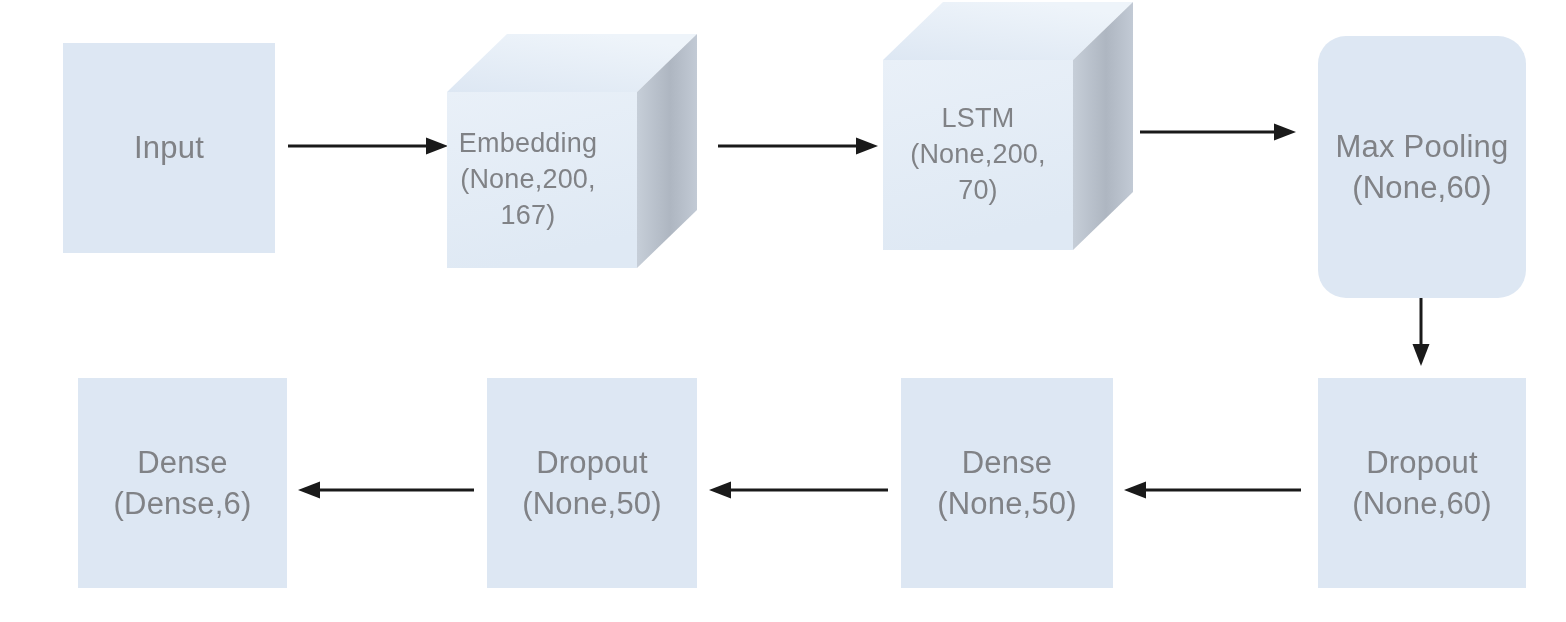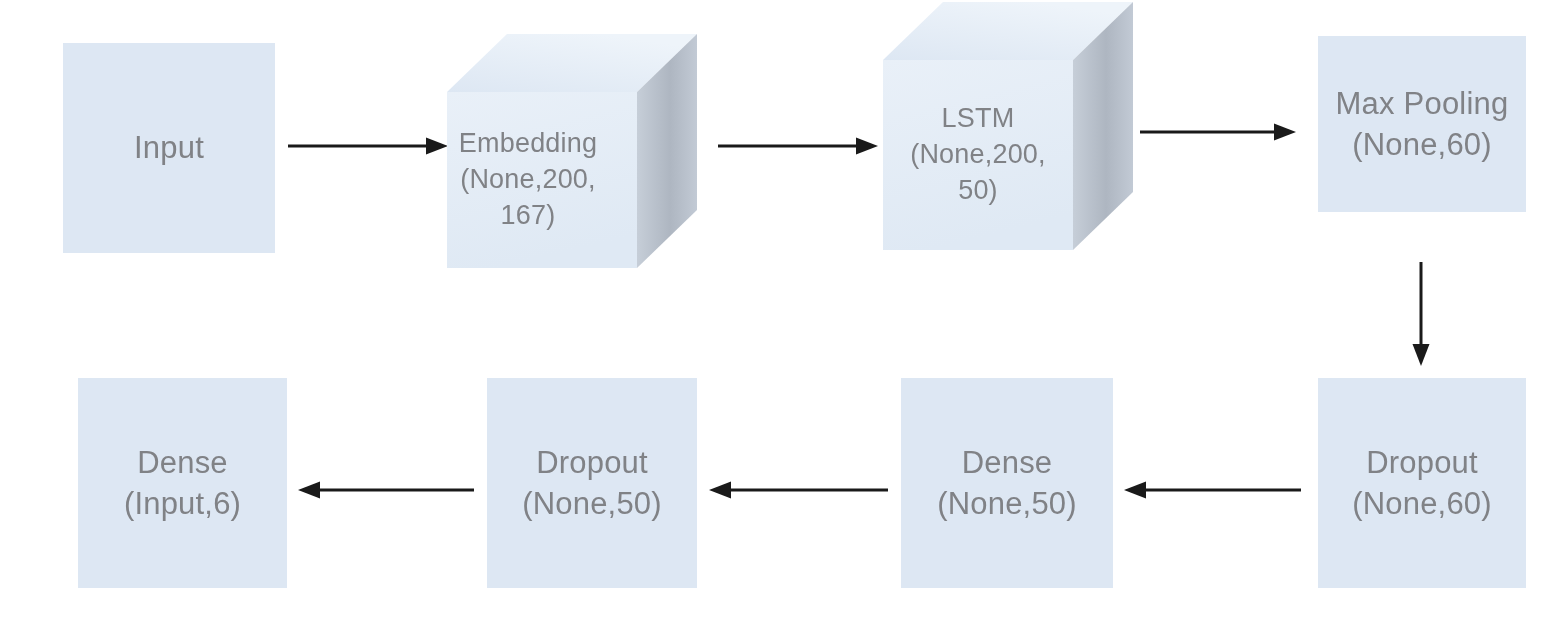--- a/index.html
+++ b/index.html
@@ -164,36 +164,36 @@
             <stop offset="100%" stop-color="#dfe9f4"></stop>
           </linearGradient>
         </defs>
         <polygon points="0,58 60,0 250,0 190,58" fill="url(#gt2)"></polygon>
         <polygon points="190,58 250,0 250,190 190,248" fill="url(#gs2)"></polygon>
         <rect x="0" y="58" width="190" height="190" fill="url(#gf2)"></rect>
       </svg>
       <div class="cube-label" style="left: 0px; top: 58px; width: 190px; height: 190px; color: rgb(128, 130, 134);">
         <span class="line">LSTM</span>
         <span class="line">(None,200,</span>
-        <span class="line">50)</span>
+        <span class="line">70)</span>
       </div>
     </div>
-    <div class="node flat" style="left: 1318px; top: 36px; width: 208px; height: 176px; background: rgb(221, 231, 243); color: rgb(128, 130, 134);">
+    <div class="node flat" style="left: 1318px; top: 36px; width: 208px; height: 262px; background: rgb(221, 231, 243); color: rgb(128, 130, 134); border-radius: 28px;">
       <span class="line">Max Pooling</span>
       <span class="line">(None,60)</span>
     </div>
     <div class="node flat" style="left: 1318px; top: 378px; width: 208px; height: 210px; background: rgb(221, 231, 243); color: rgb(128, 130, 134);">
       <span class="line">Dropout</span>
       <span class="line">(None,60)</span>
     </div>
     <div class="node flat" style="left: 901px; top: 378px; width: 212px; height: 210px; background: rgb(221, 231, 243); color: rgb(128, 130, 134);">
       <span class="line">Dense</span>
       <span class="line">(None,50)</span>
     </div>
     <div class="node flat" style="left: 487px; top: 378px; width: 210px; height: 210px; background: rgb(221, 231, 243); color: rgb(128, 130, 134);">
       <span class="line">Dropout</span>
       <span class="line">(None,50)</span>
     </div>
     <div class="node flat" style="left: 78px; top: 378px; width: 209px; height: 210px; background: rgb(221, 231, 243); color: rgb(128, 130, 134);">
       <span class="line">Dense</span>
-      <span class="line">(Input,6)</span>
+      <span class="line">(Dense,6)</span>
     </div>
   </div>
 
 </body></html>

